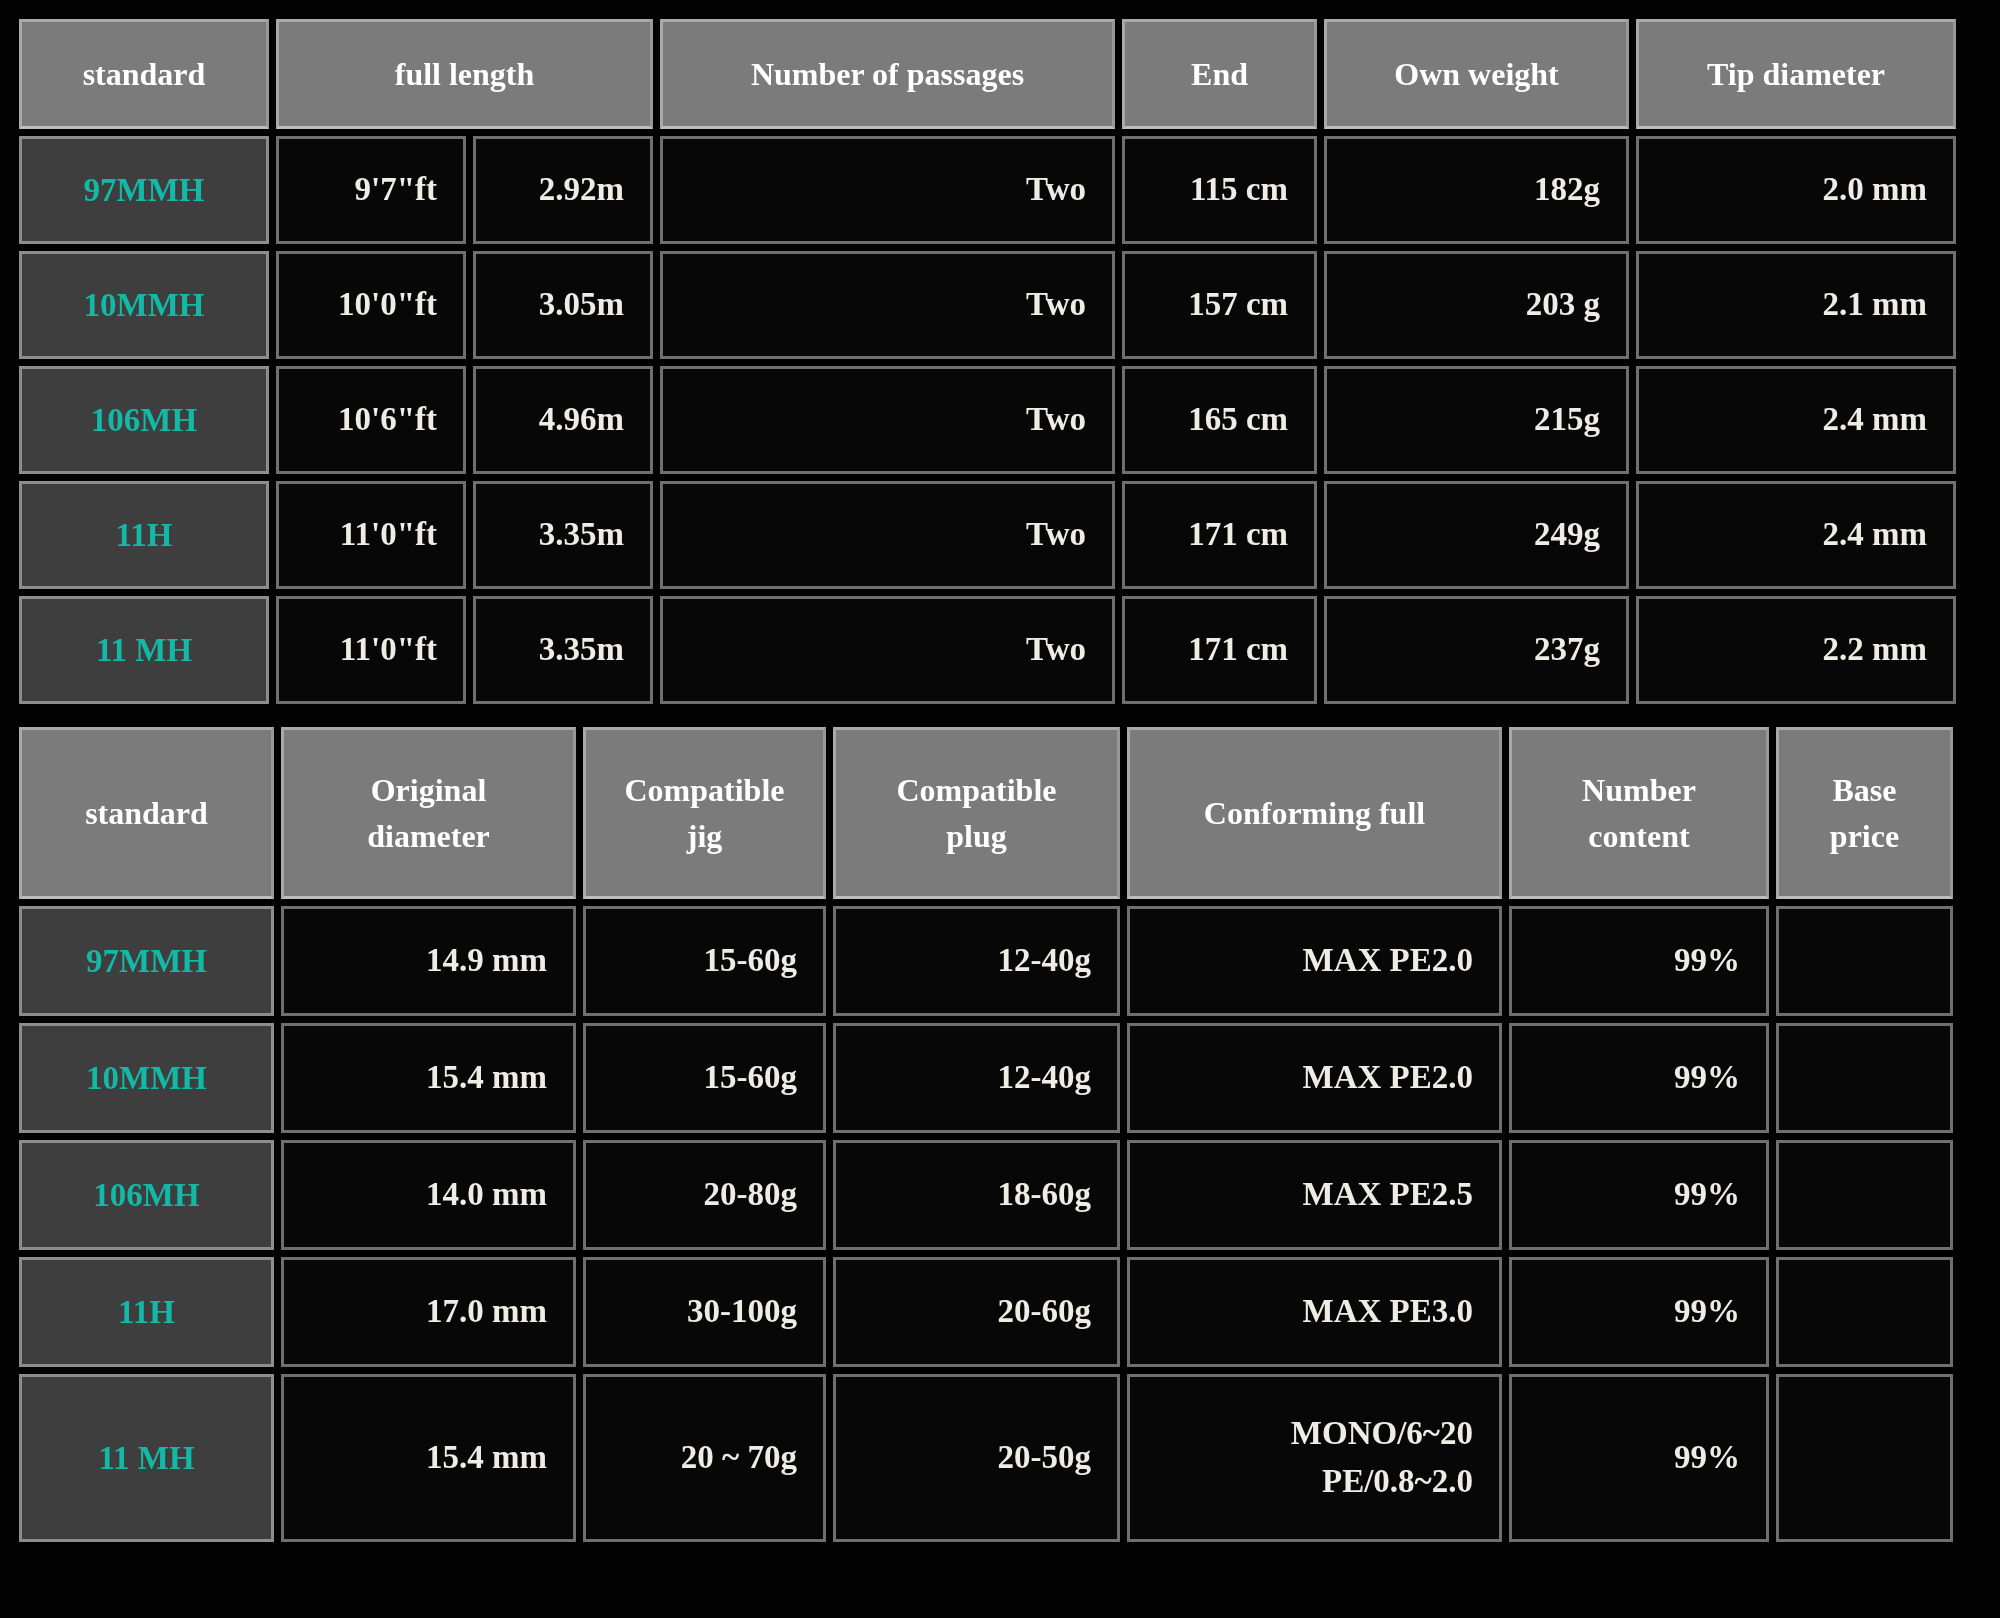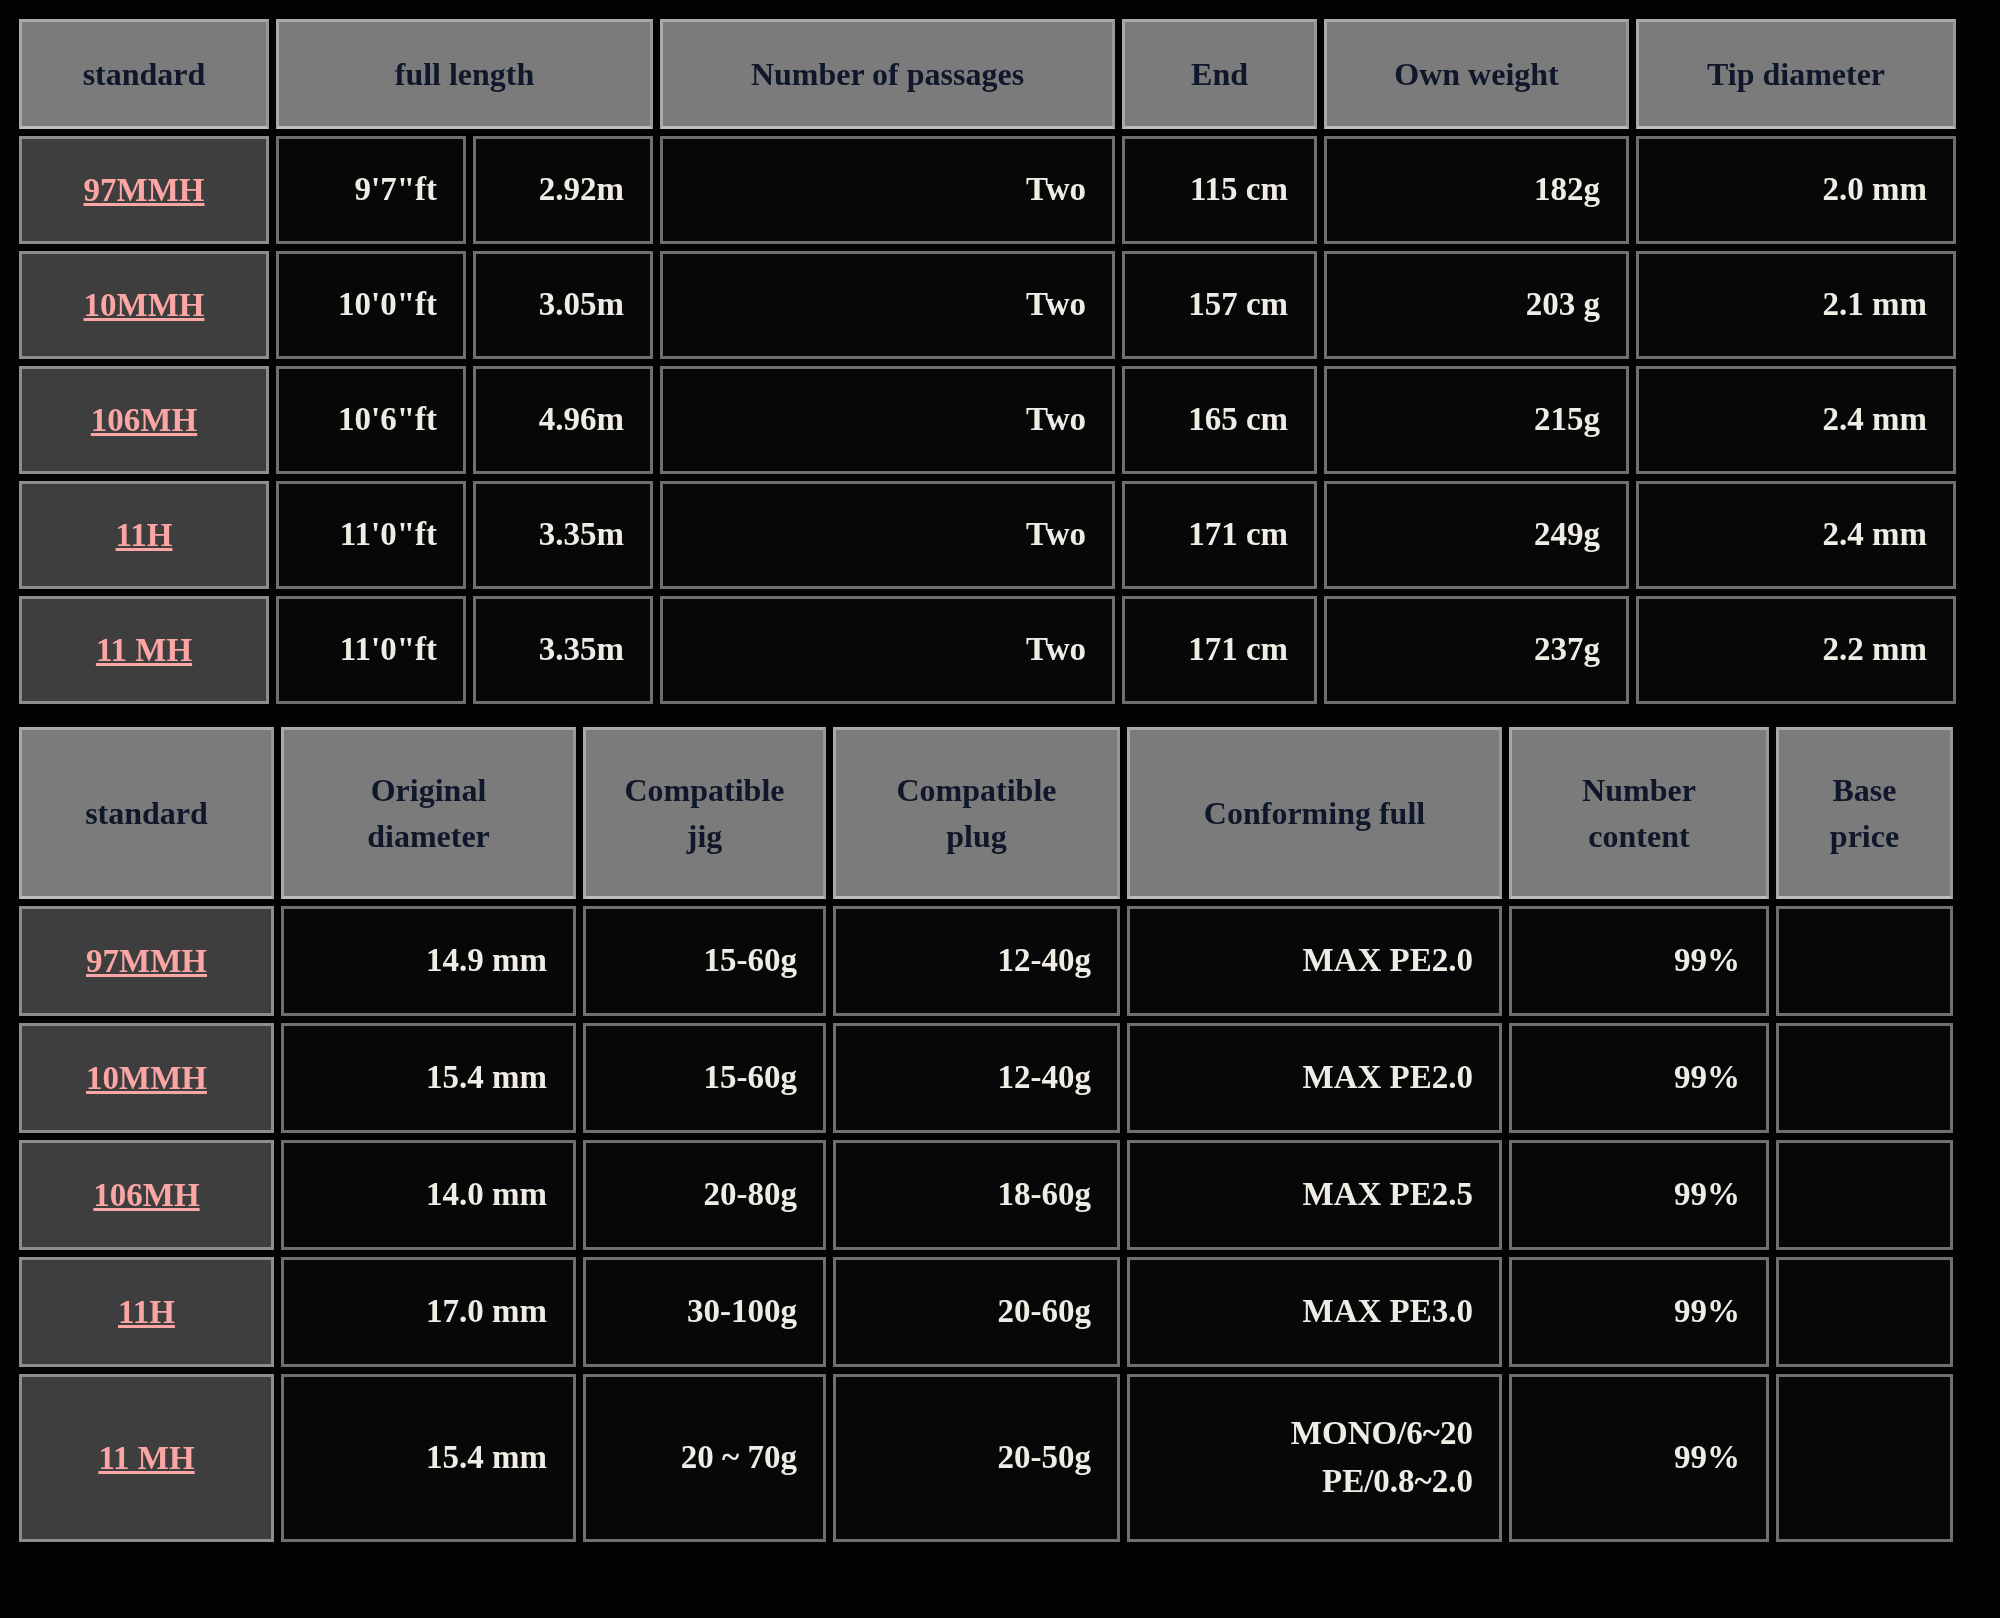--- a/index.html
+++ b/index.html
@@ -10,26 +10,26 @@
   table{
     position:absolute;border-collapse:separate;border-spacing:7px;table-layout:fixed;
   }
   #t1{left:12px;top:12px;width:1951px;}
   #t2{left:12px;top:720px;width:1948px;}
   th,td{box-sizing:border-box;vertical-align:middle;overflow:hidden;}
   .hd{
     background:#7b7b7b;
     border:3px solid #a9a9a9;
     border-bottom-color:#bdbdbd;border-right-color:#989898;
-    color:#0f172a;font-size:32px;font-weight:bold;text-align:center;
+    color:#ffffff;font-size:32px;font-weight:bold;text-align:center;
     line-height:1.45;white-space:pre-line;
   }
   .std{
     background:#3e3e3e;border:3px solid #8d8d8d;
-    color:#fca5a5;font-size:33px;text-align:center;text-decoration:underline;
+    color:#14b8a6;font-size:33px;text-align:center;
   }
   .dat{
     background:#070707;border:3px solid #6f6f6f;
     color:#efece5;font-size:33px;text-align:right;
     padding-right:26px;line-height:1.45;white-space:pre-line;
   }
   #t1 th{height:110px;}
   #t1 td{height:108px;}
   #t2 th{height:172px;}
   #t2 td{height:110px;}

